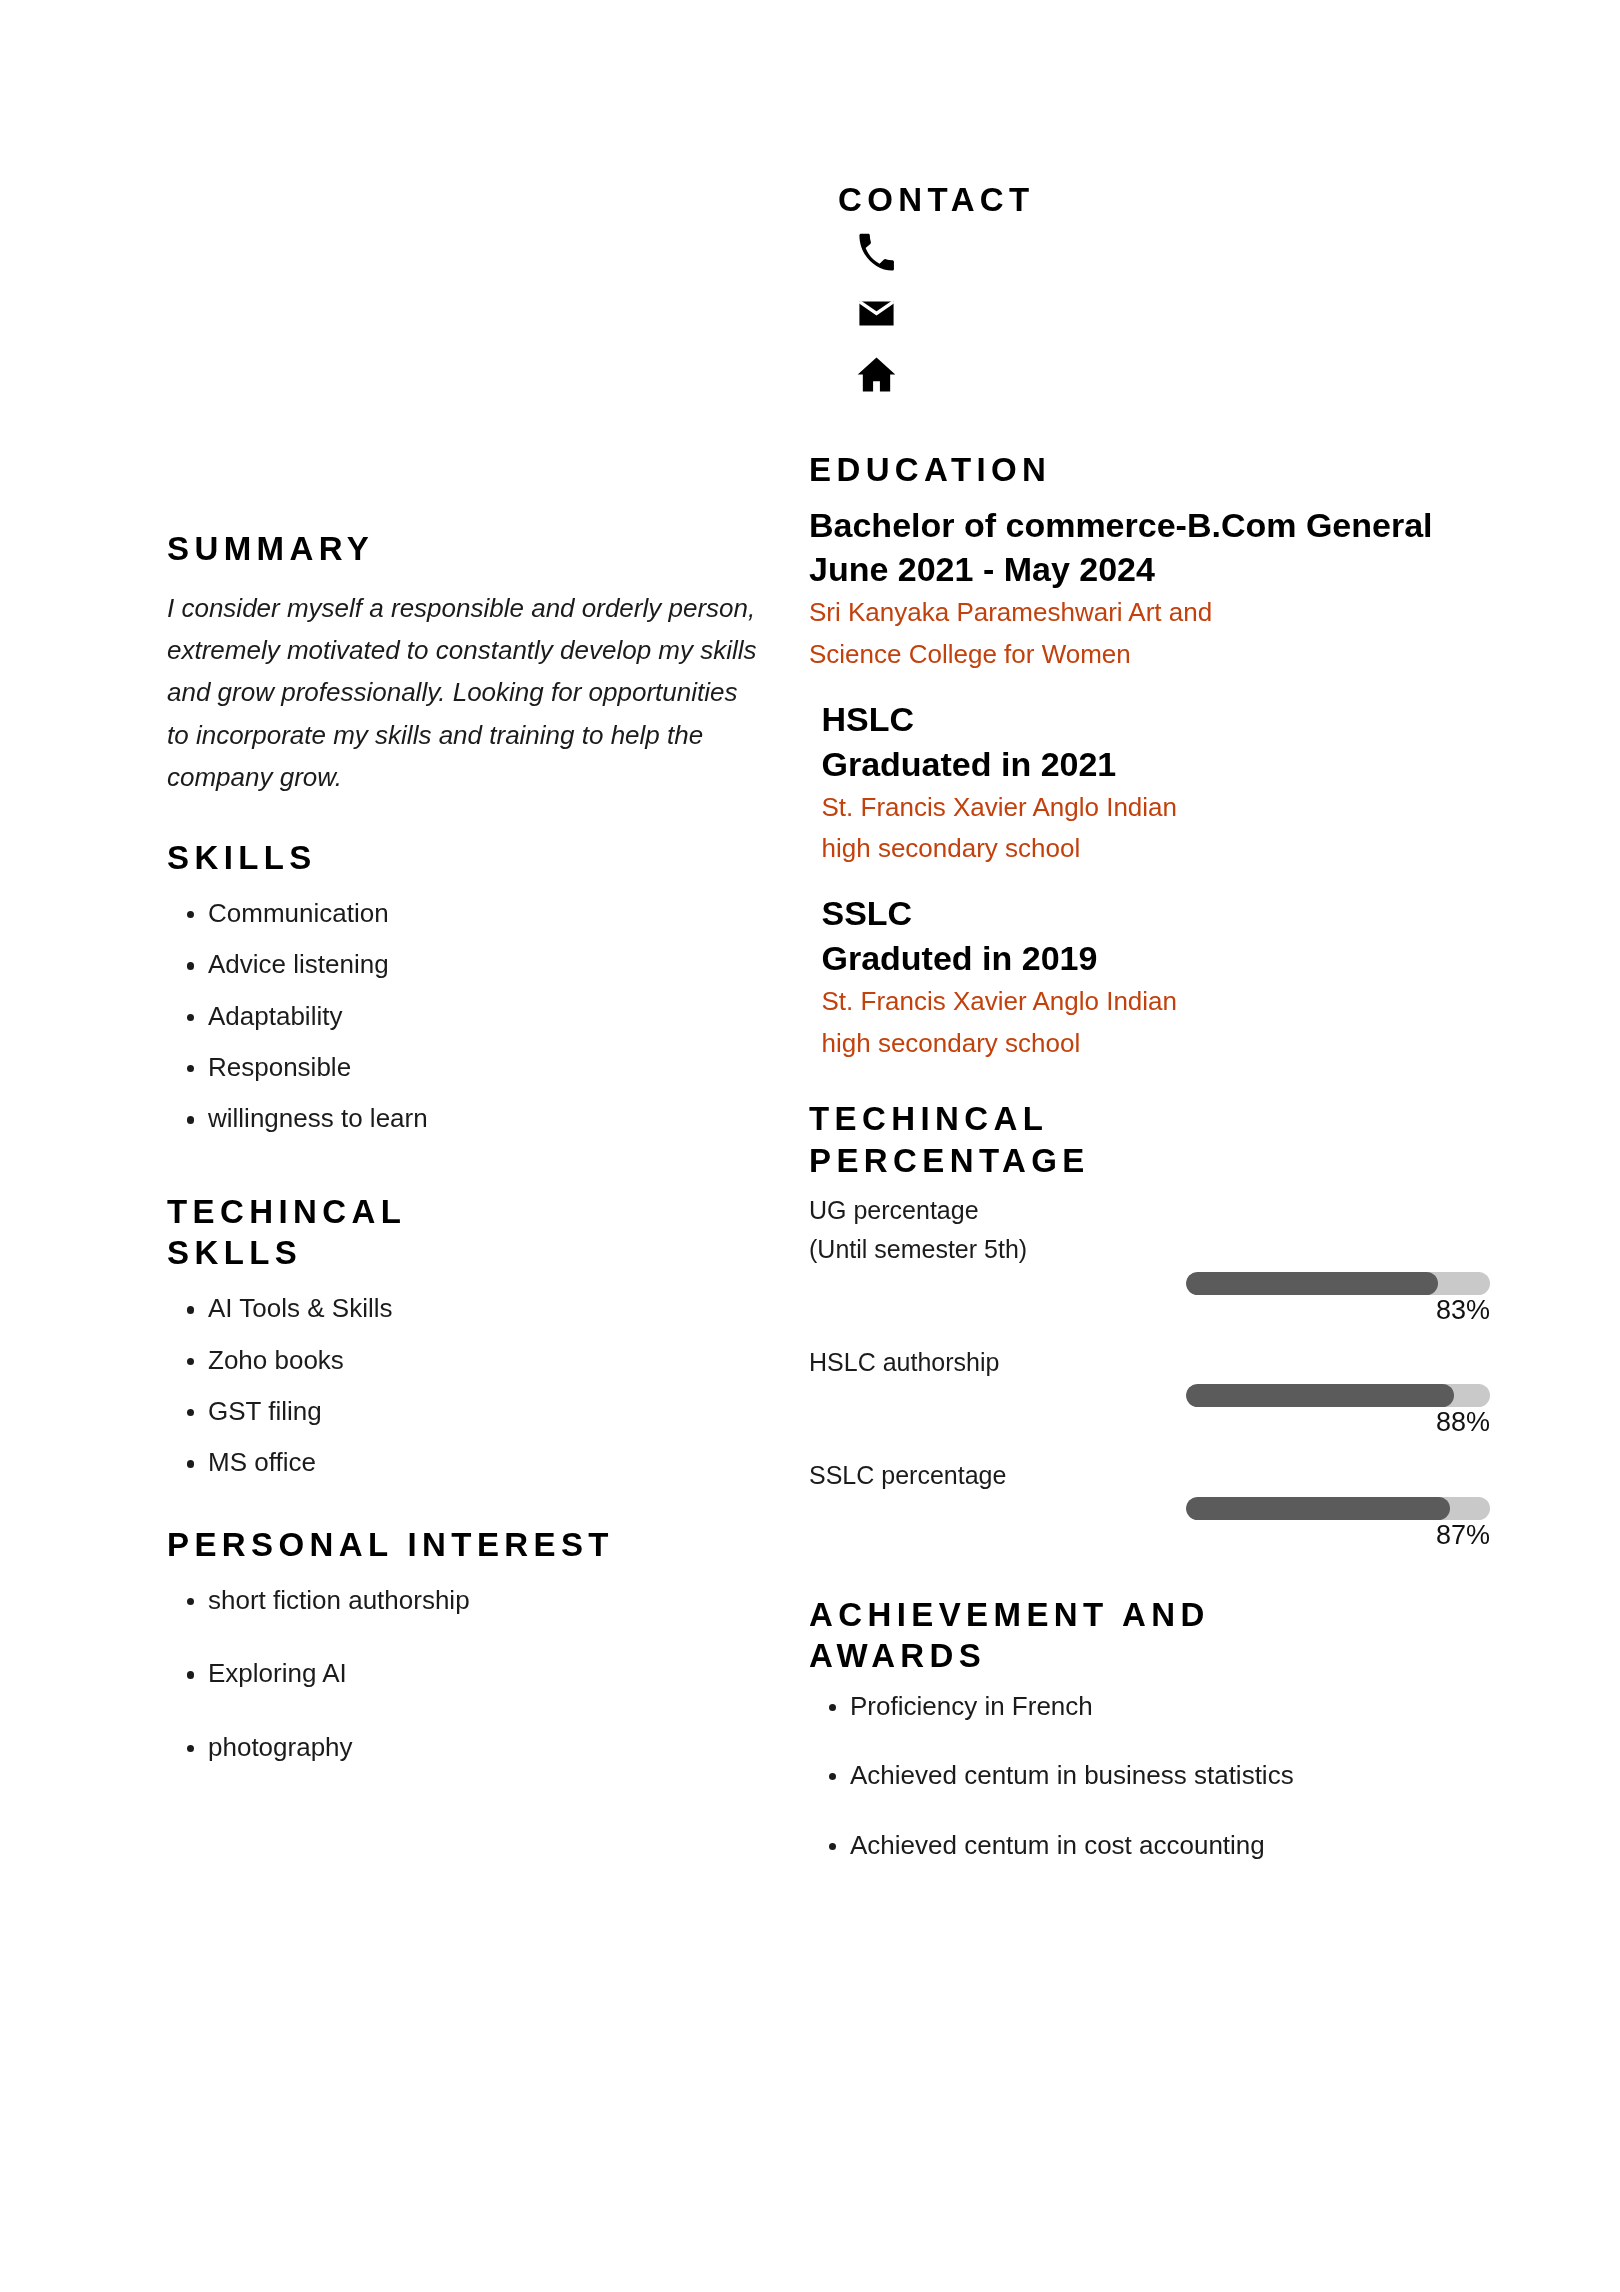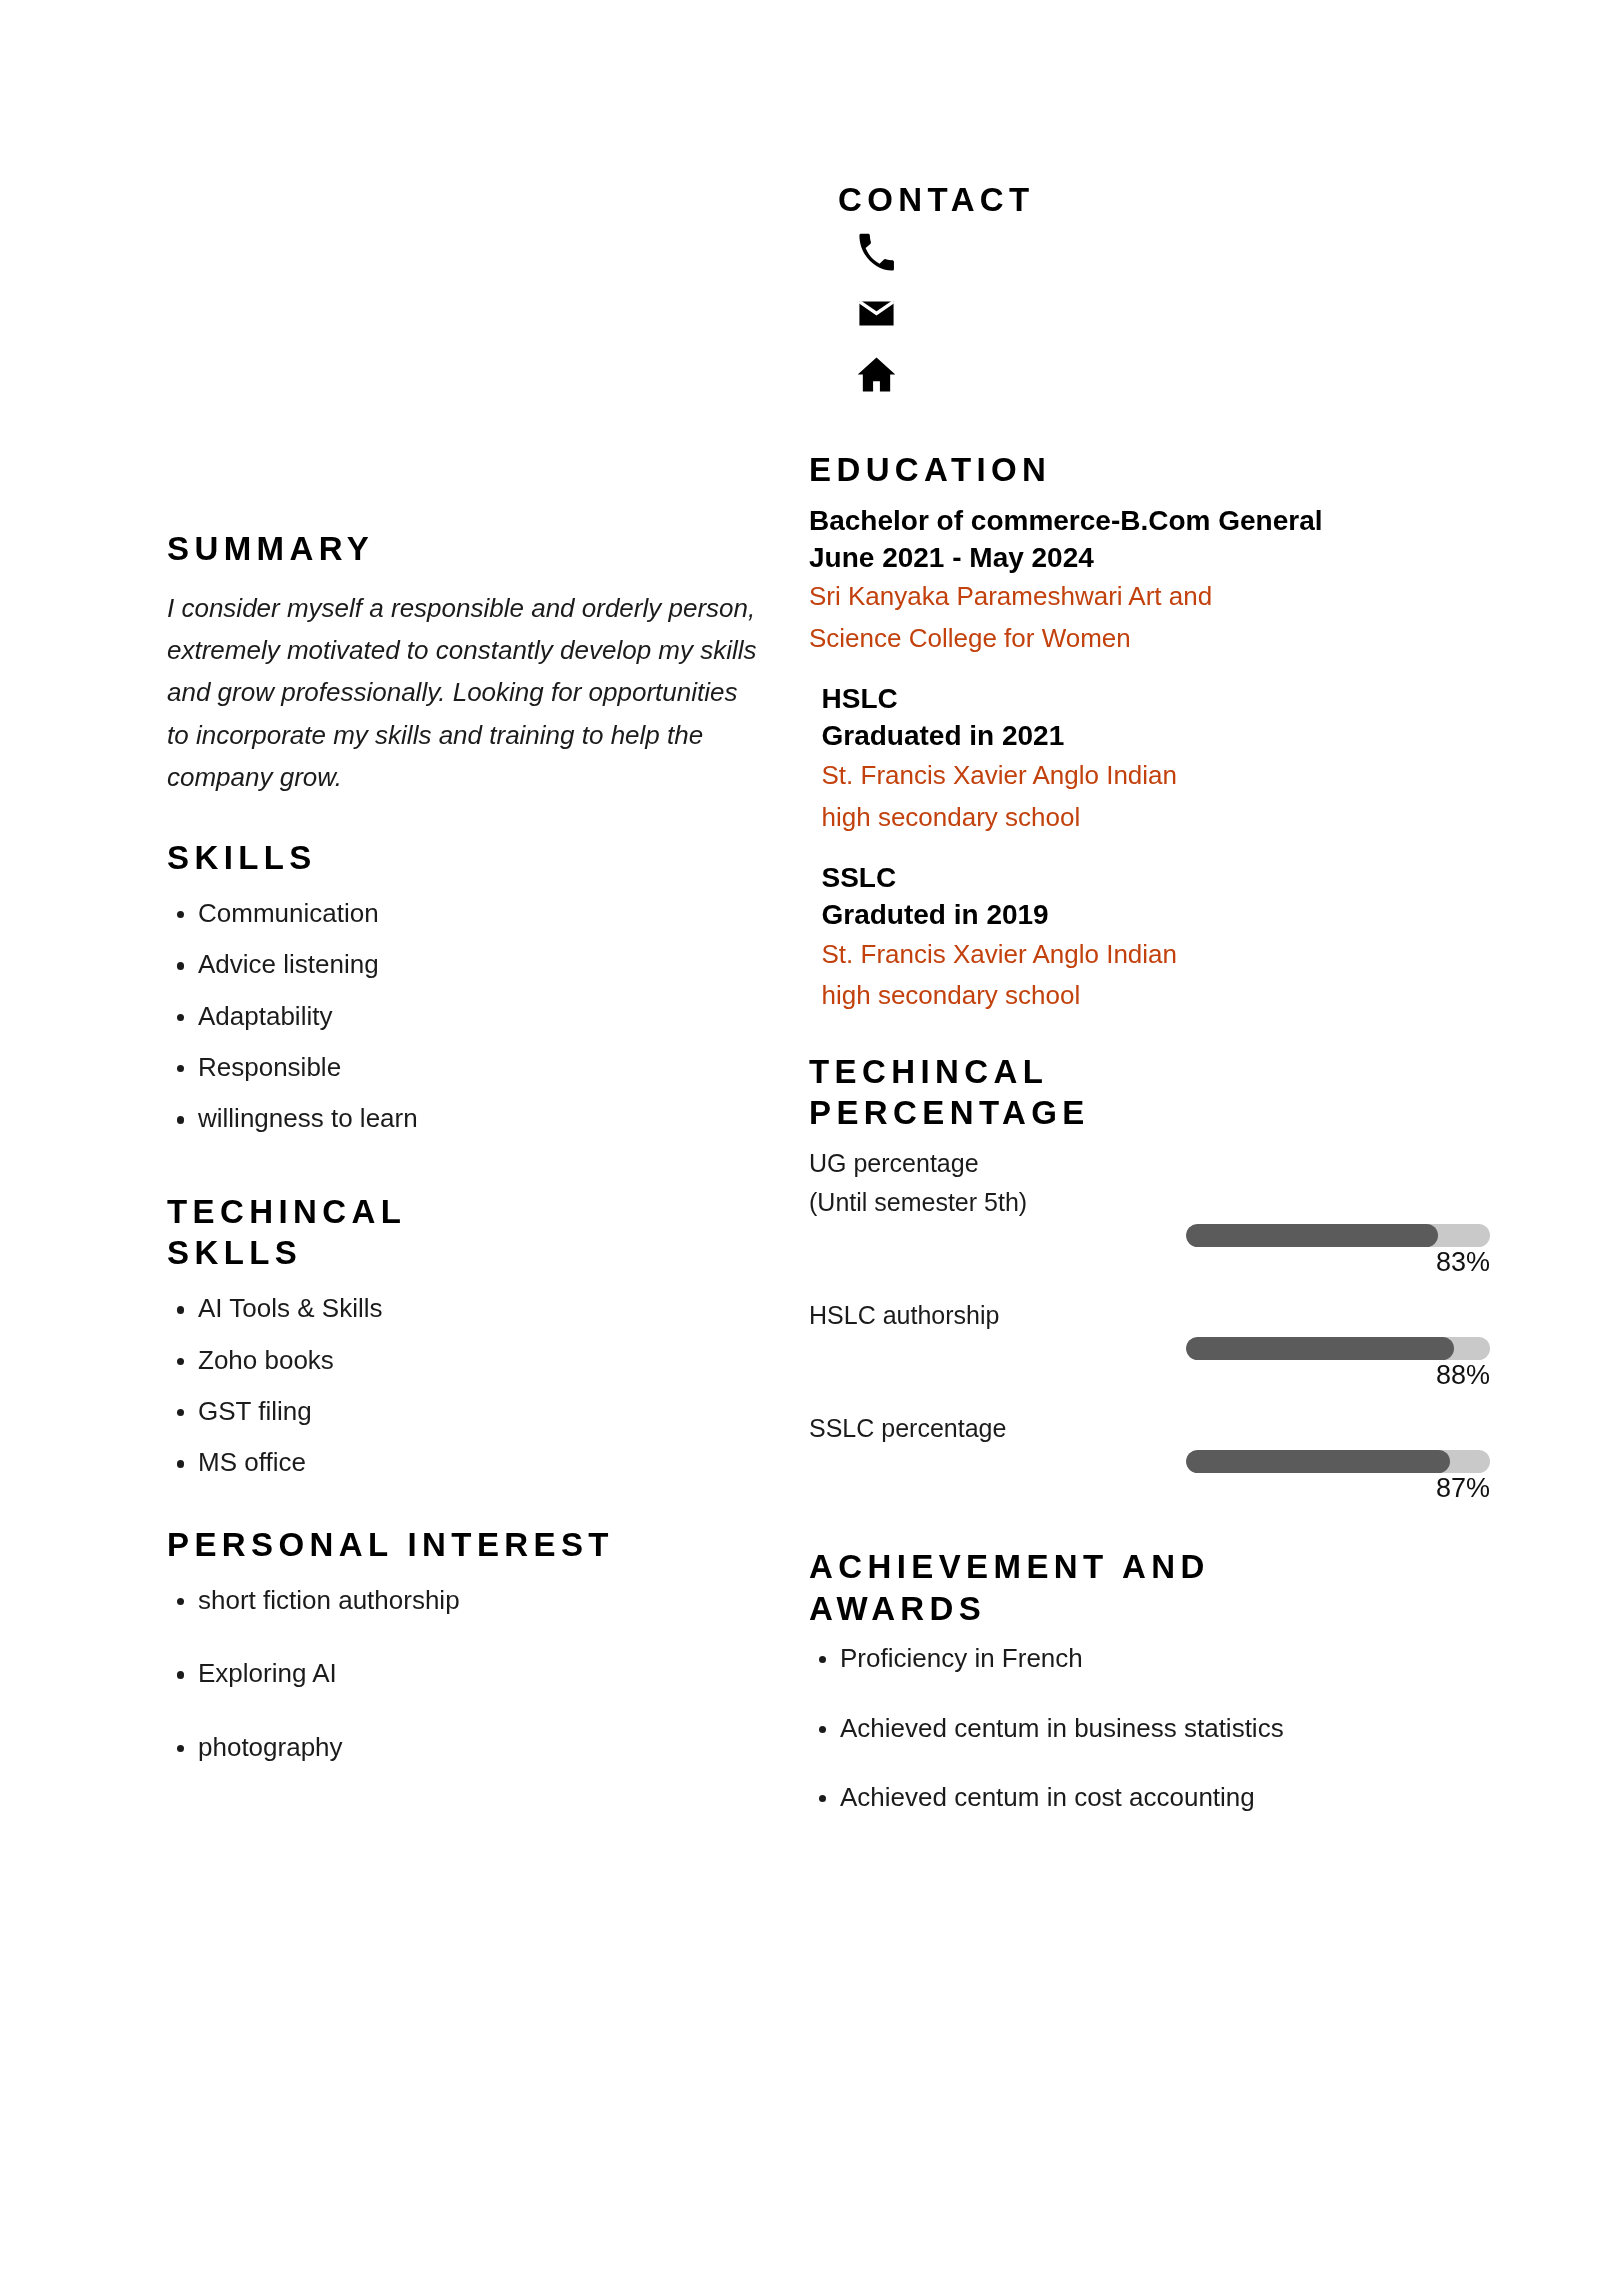--- a/index.html
+++ b/index.html
@@ -30,28 +30,28 @@
     color: #000000;
     line-height: 1.25;
     margin: 0 0 12.5px 0;
   }
   .body-text {
     font-size: 26px;
     line-height: 1.62;
     color: #1b1b1b;
   }
   .bold-line {
-    font-size: 28px;
+    font-size: 34px;
     font-weight: 700;
     color: #000000;
     line-height: 1.32;
   }
   ul.bullets {
     list-style: none;
-    margin: 1px;
+    margin: 11px;
     padding: 0;
   }
   ul.bullets li {
     position: relative;
     font-size: 26px;
     color: #1b1b1b;
     padding-left: 30px;
     line-height: 1.36;
   }
   ul.bullets li::before {

